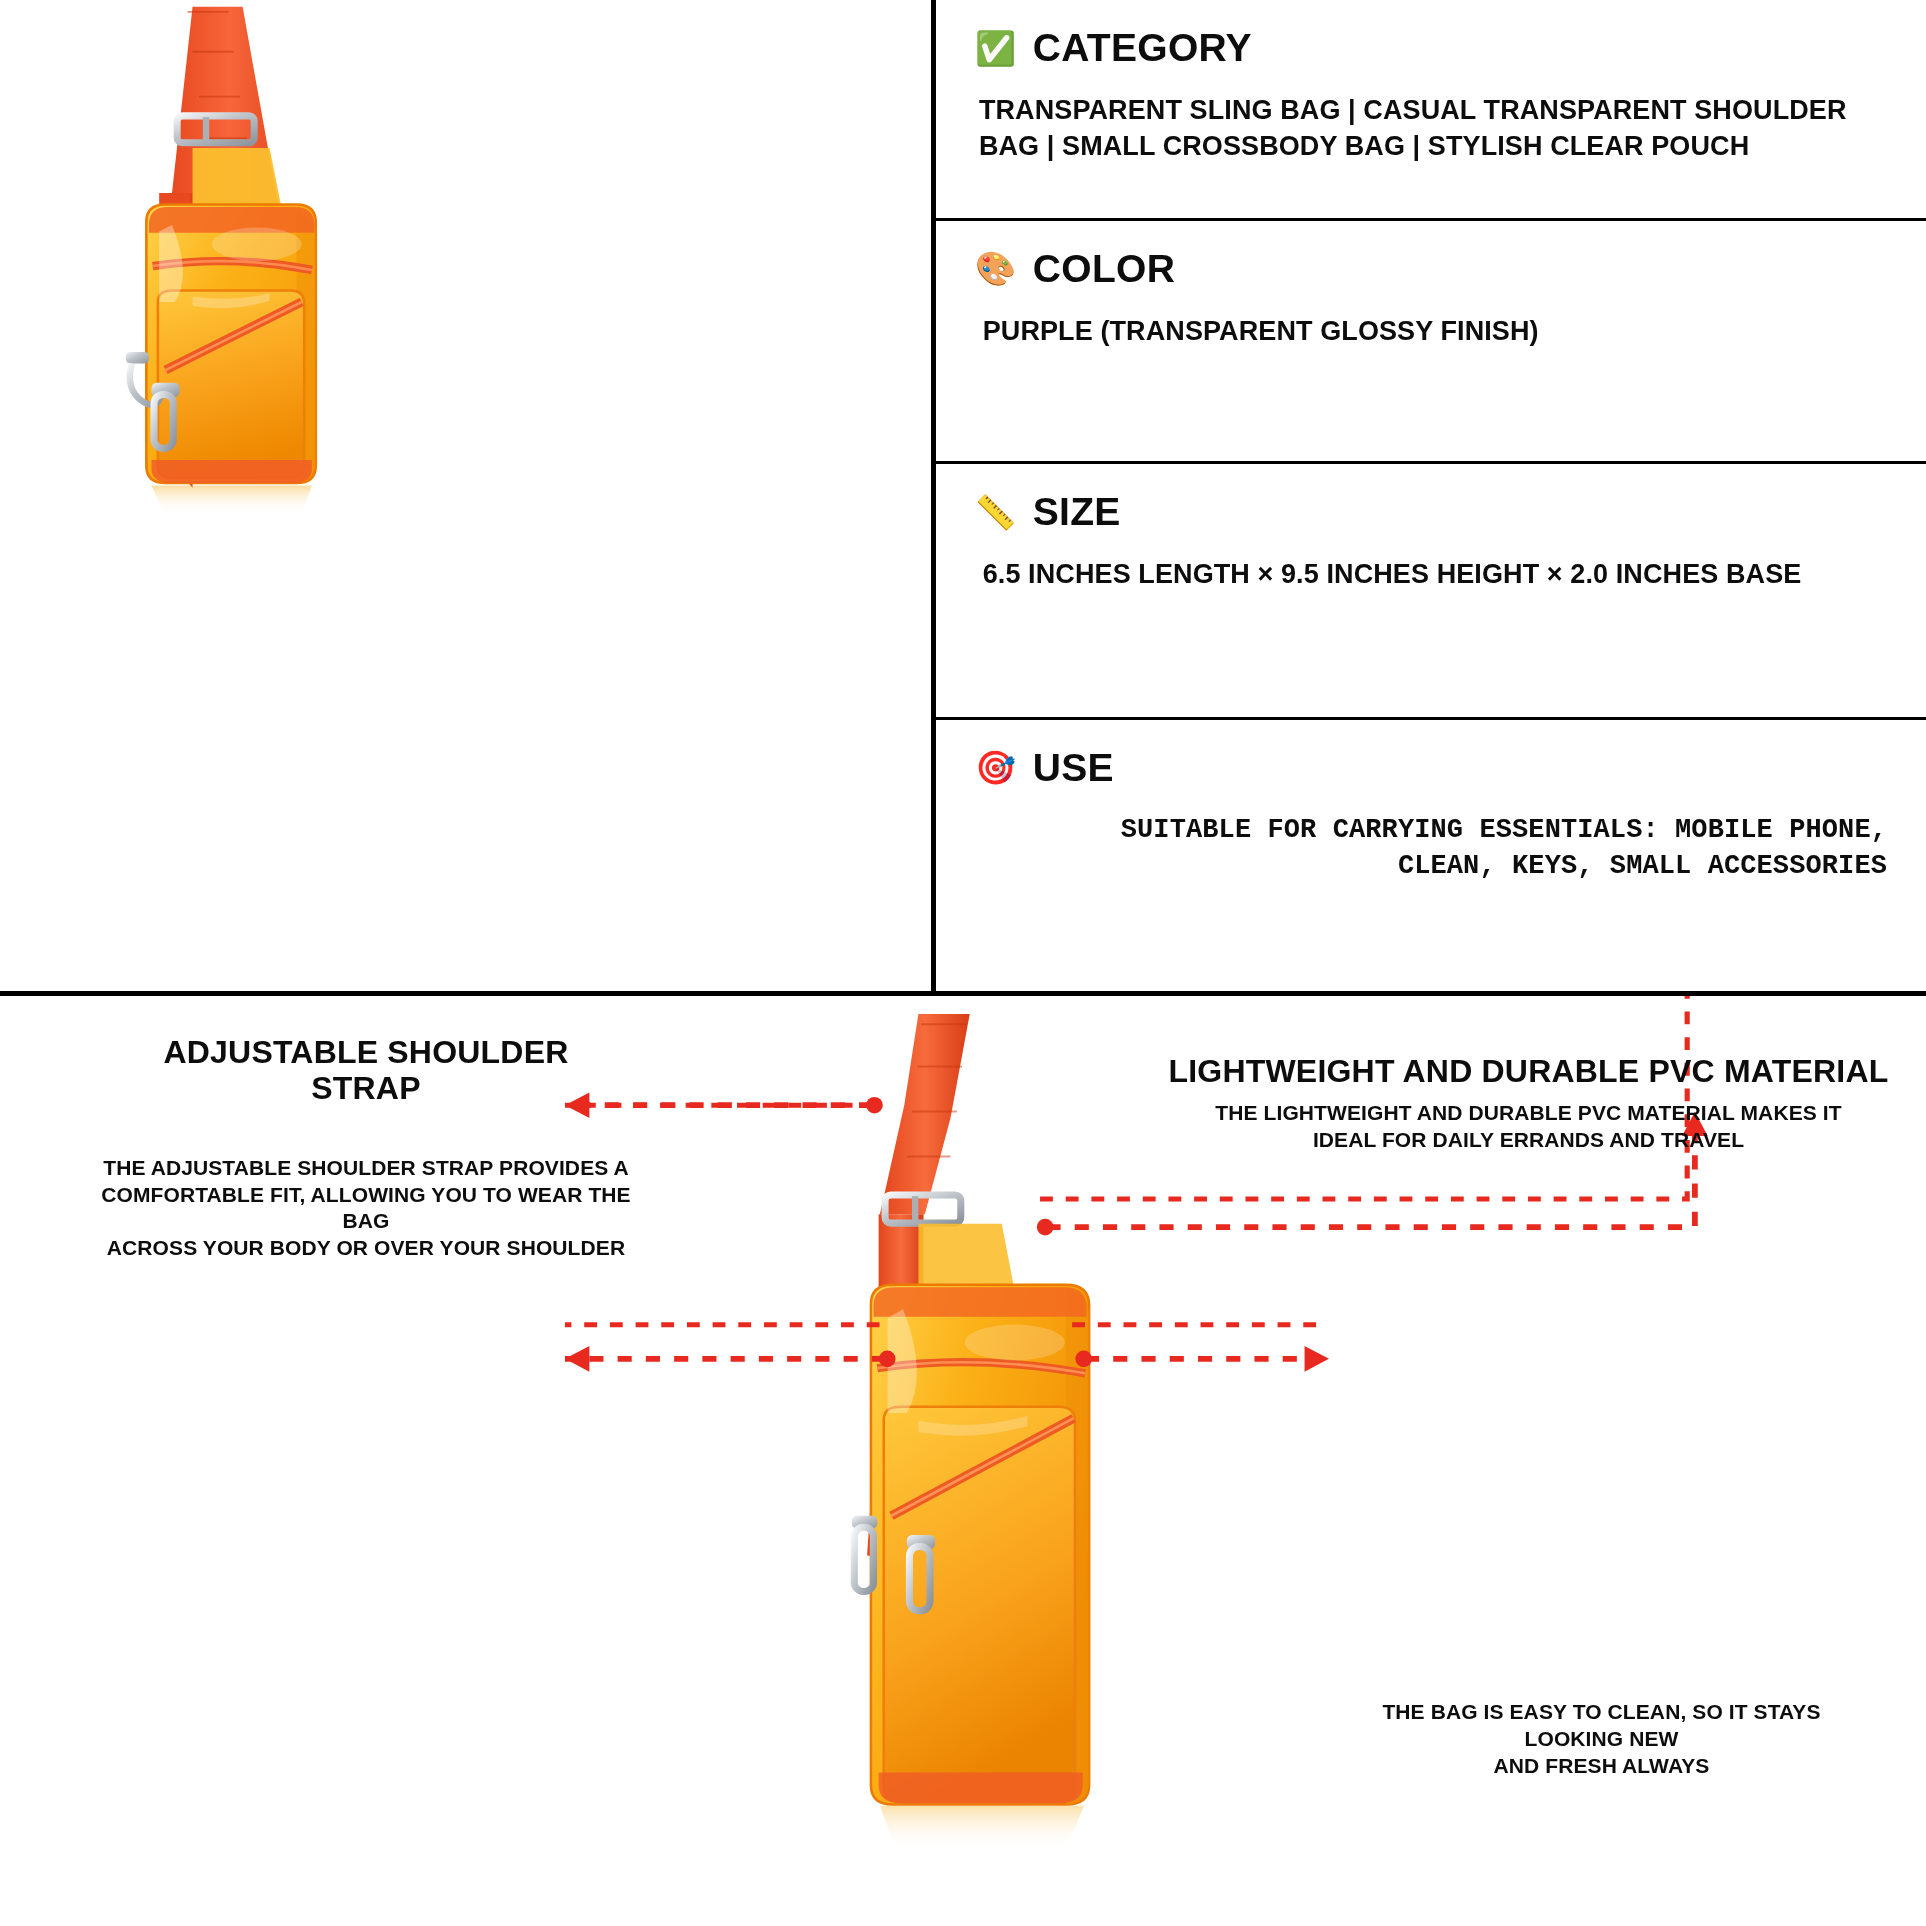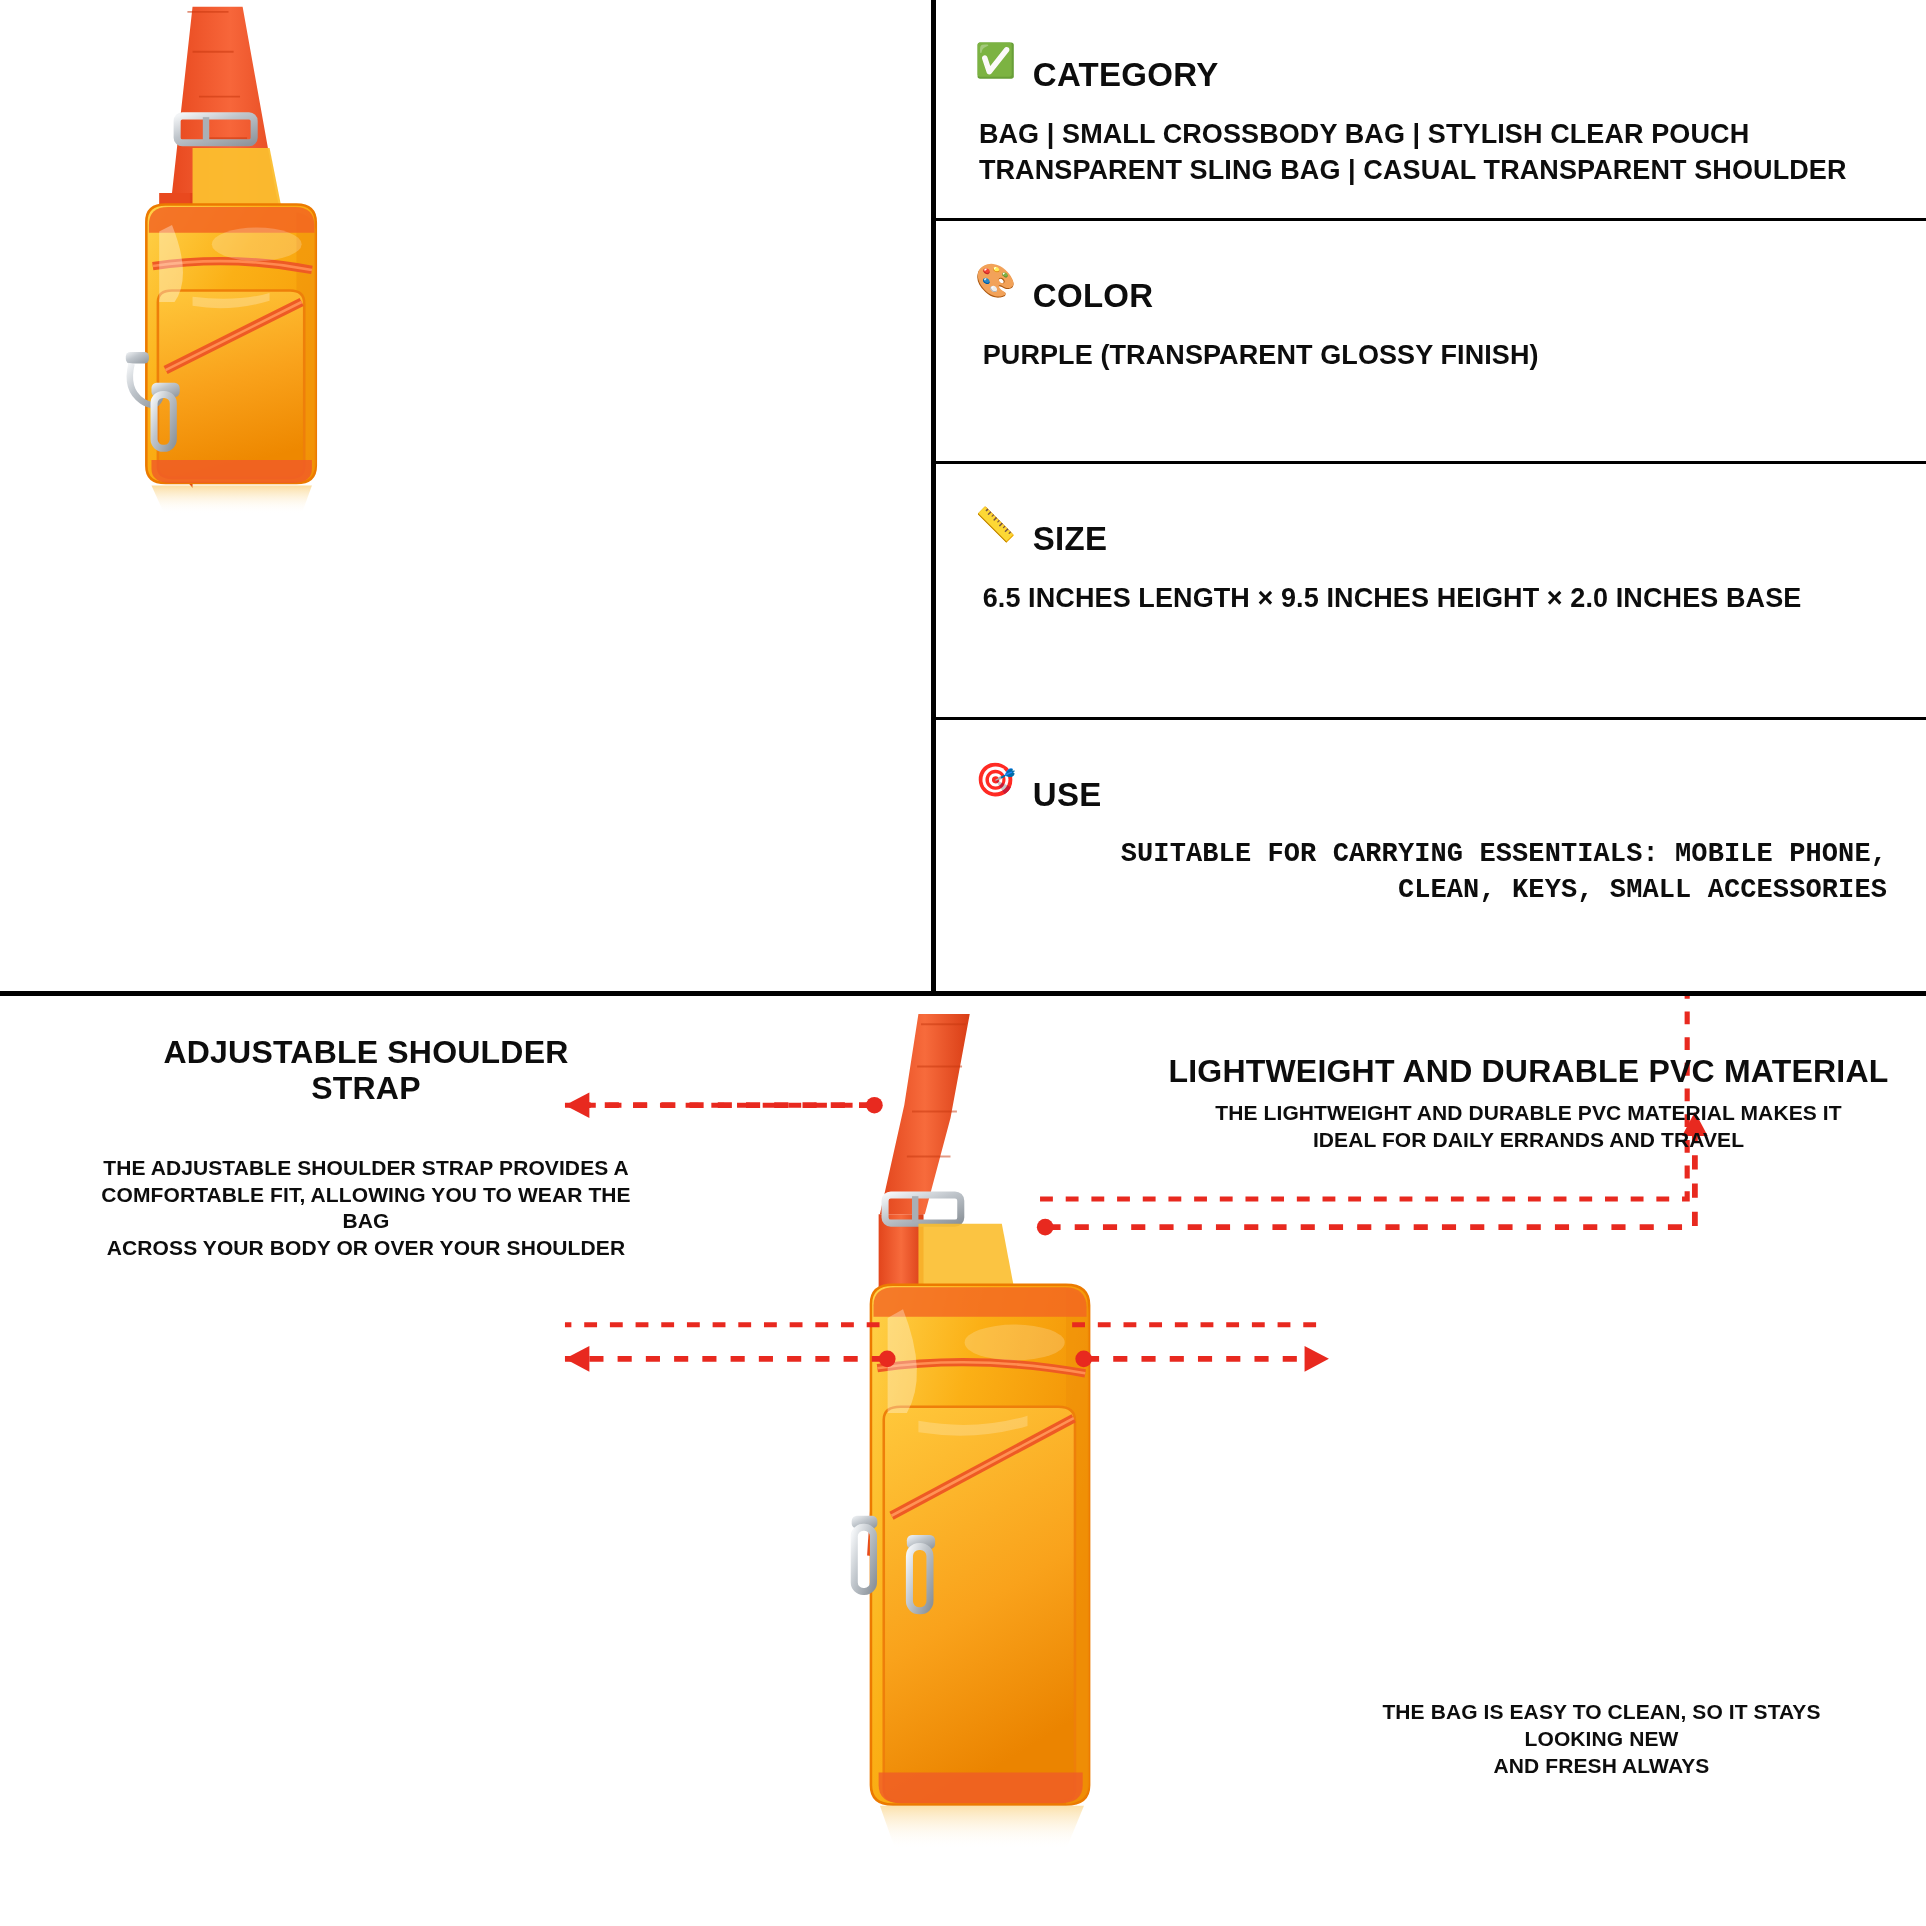--- a/index.html
+++ b/index.html
@@ -52,25 +52,24 @@
     align-items: center;
     gap: 16.7px;
     margin-bottom: 22px;
   }
   .spec-icon {
     font-size: 33px;
     line-height: 1;
     display: inline-block;
   }
   .spec-title {
-    font-size: 33px;
+    font-size: 39px;
     font-weight: bold;
     letter-spacing: 0.3px;
     text-transform: uppercase;
-    margin-top: 30px;
   }
   .spec-body {
     font-size: 27px;
     font-weight: bold;
     line-height: 1.35;
     letter-spacing: 0.1px;
     padding-left: 7.7px;
     max-width: 912px;
   }
   .spec-block.b0 .spec-body { padding-left: 3.9px; }
@@ -206,22 +205,22 @@
   </div>
 
   <div class="specs-pane">
 
     <div class="spec-block b0">
       <div class="spec-head">
         <span class="spec-icon">✅</span>
         <span class="spec-title">CATEGORY</span>
       </div>
       <div class="spec-body">
+        <div>TRANSPARENT SLING BAG | CASUAL TRANSPARENT SHOULDER</div>
         <div>BAG | SMALL CROSSBODY BAG | STYLISH CLEAR POUCH</div>
-        <div>TRANSPARENT SLING BAG | CASUAL TRANSPARENT SHOULDER</div>
       </div>
     </div>
 
     <div class="spec-block b1">
       <div class="spec-head">
         <span class="spec-icon">🎨</span>
         <span class="spec-title">COLOR</span>
       </div>
       <div class="spec-body">
         <div>PURPLE (TRANSPARENT GLOSSY FINISH)</div>

